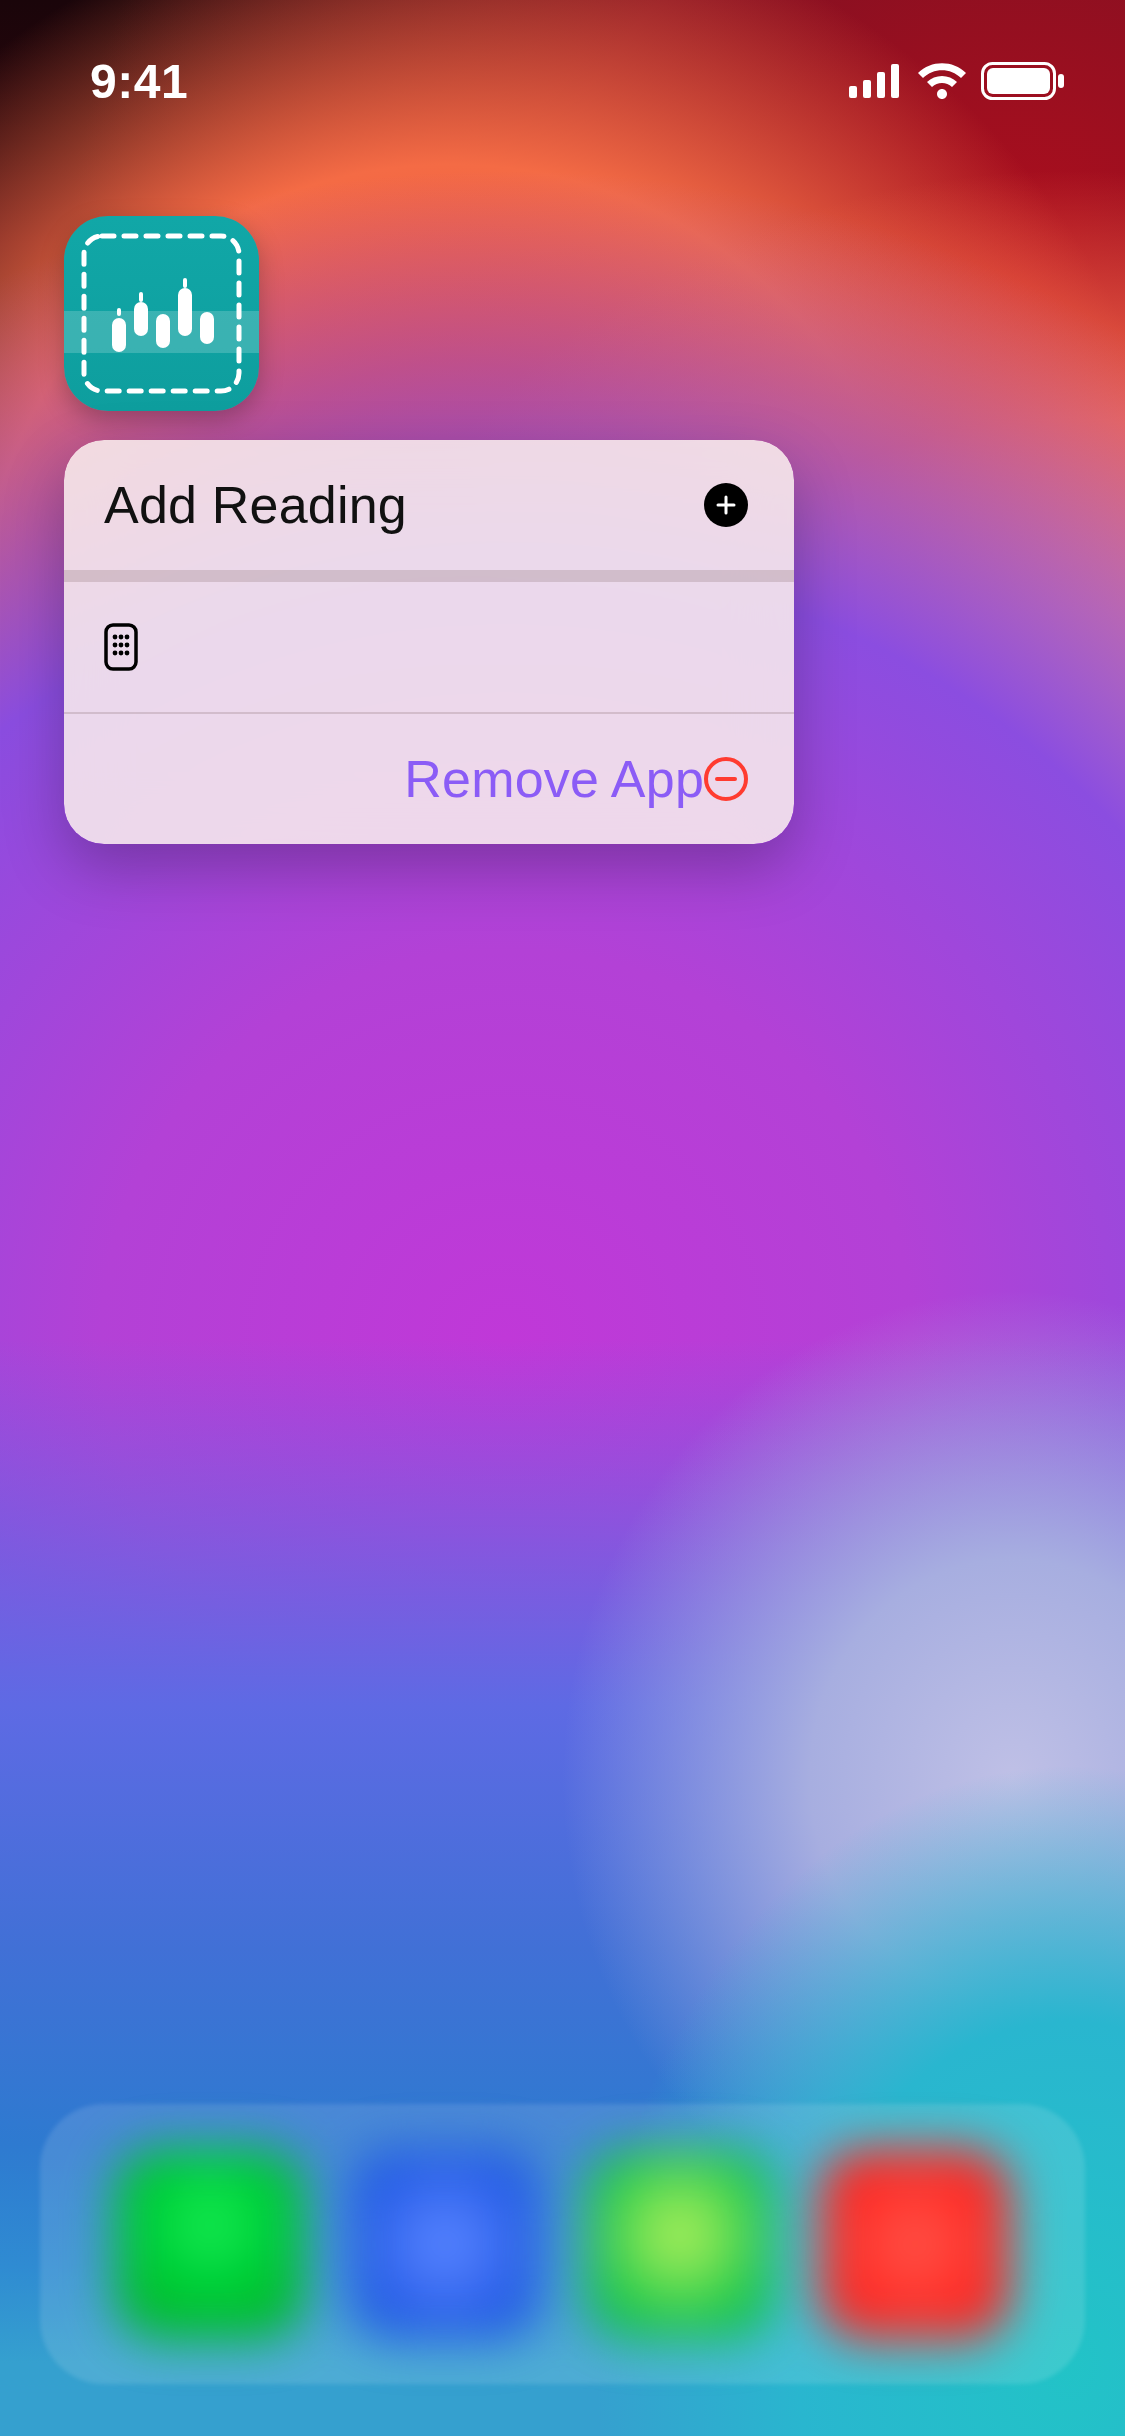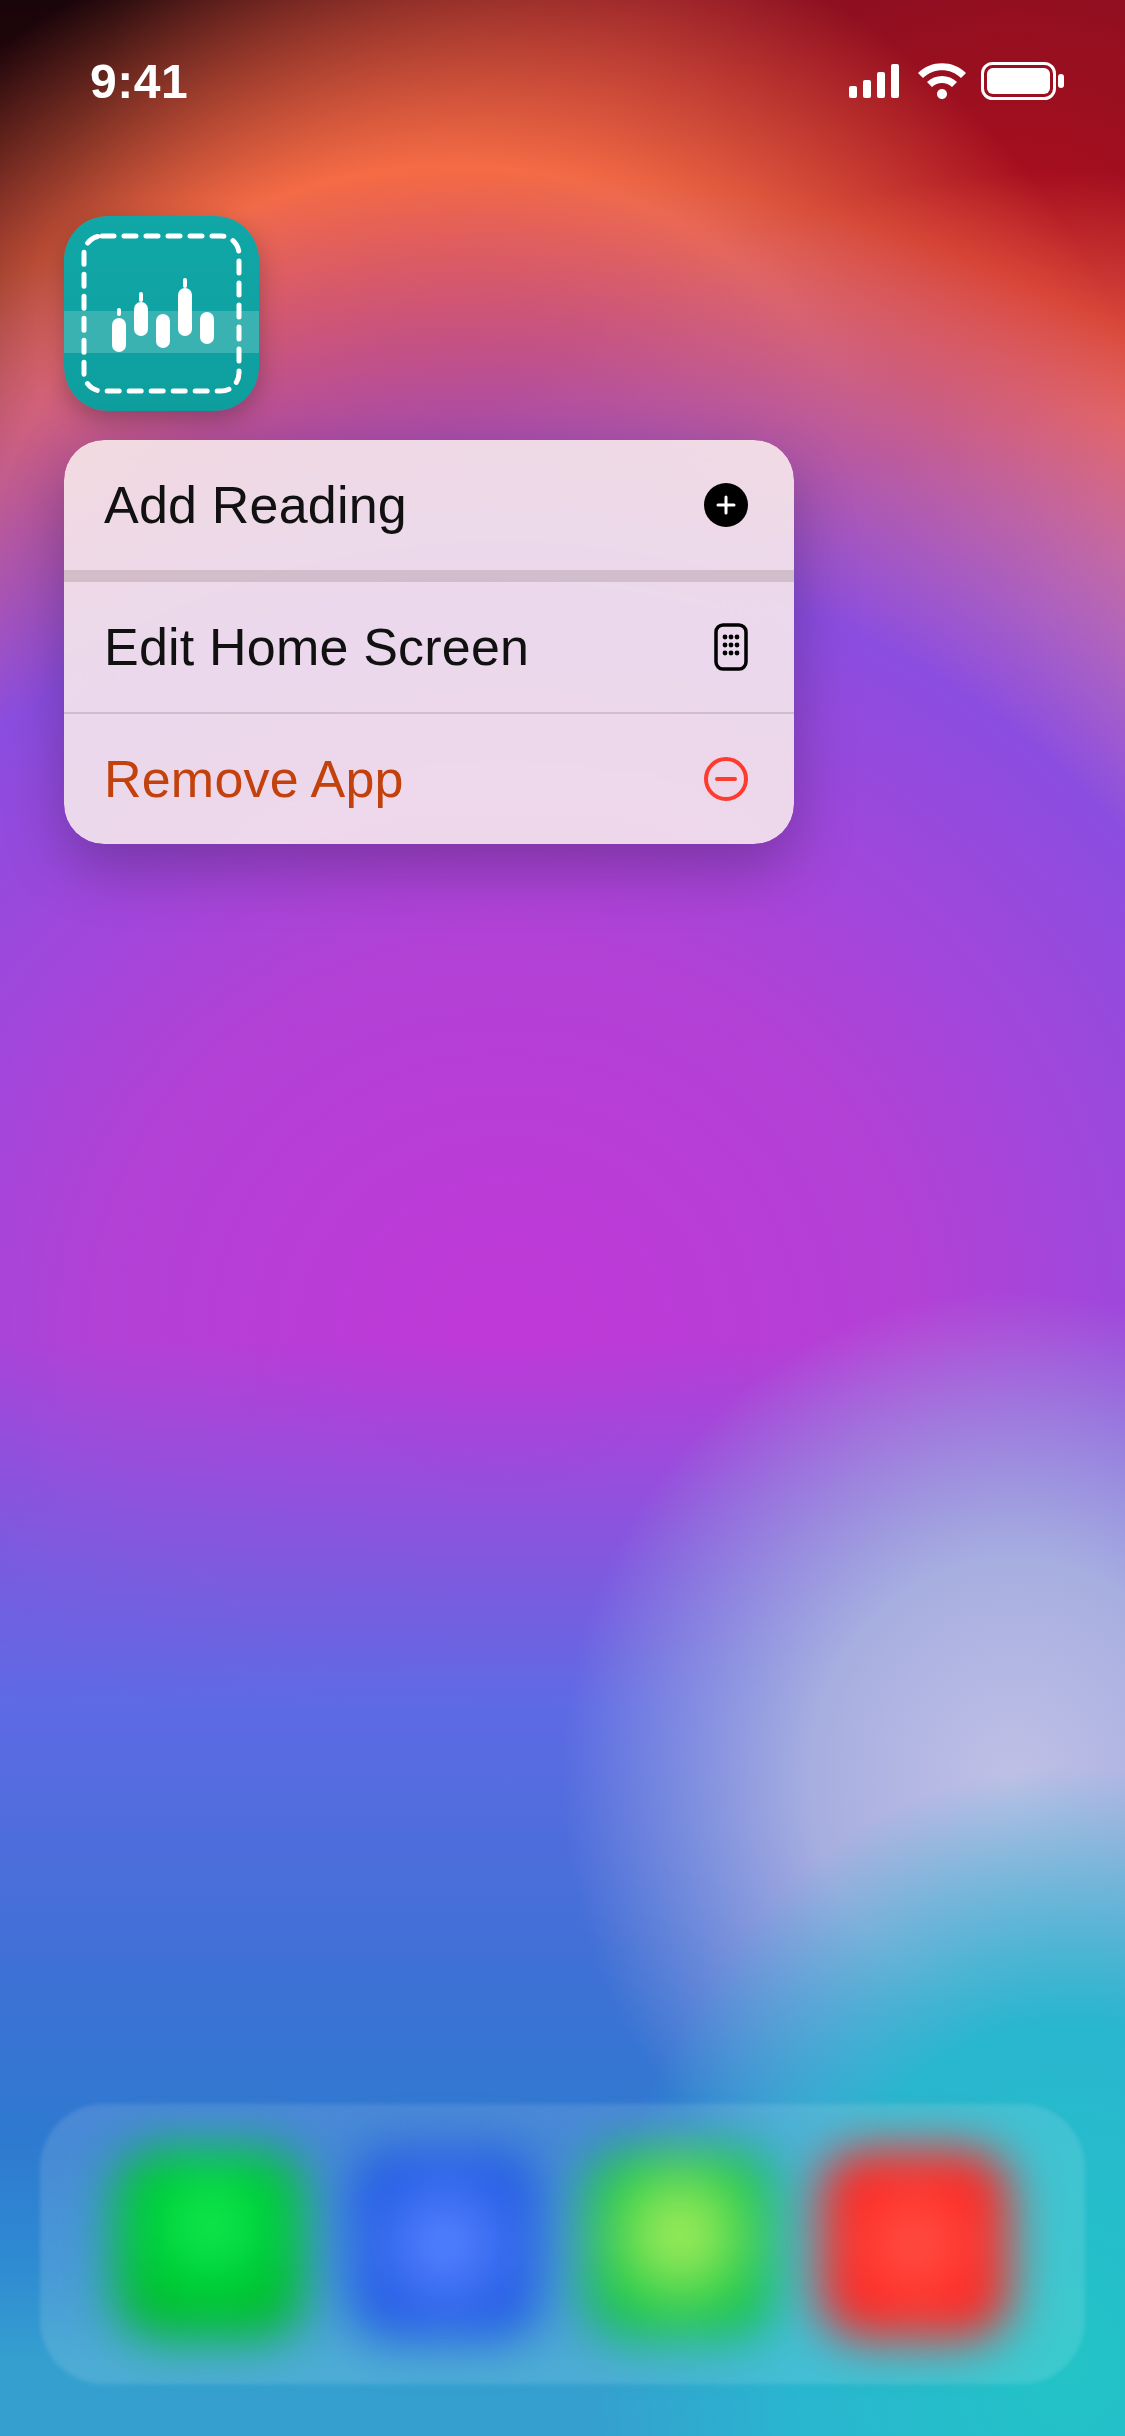--- a/index.html
+++ b/index.html
@@ -27,21 +27,21 @@
   .app-icon{position:absolute;left:64px;top:216px;width:195px;height:195px;border-radius:44px;background:linear-gradient(180deg,#11a7a7 0%,#0e9e9e 100%);box-shadow:0 8px 24px rgba(0,0,0,0.25);overflow:hidden;}
   .app-icon svg{width:100%;height:100%;display:block;}
 
   
   .menu{position:absolute;left:64px;top:440px;width:730px;border-radius:40px;overflow:hidden;box-shadow:0 24px 60px rgba(0,0,0,0.25);}
   .menu::before{content:"";position:absolute;inset:0;background:rgba(250,240,238,0.86);backdrop-filter:blur(30px);}
   .menu .item{position:relative;display:flex;align-items:center;justify-content:space-between;height:130px;padding:0 46px 0 40px;font-size:52px;color:#111;font-weight:400;}
   .menu .item .label{letter-spacing:0.2px;}
   .menu .sep-big{position:relative;height:12px;background:rgba(120,90,90,0.22);}
   .menu .sep-thin{position:relative;height:2px;background:rgba(120,90,90,0.22);}
-  .menu .item.destructive{color:#c2410c;}
+  .menu .item.destructive{color:#8b5cf6;justify-content:flex-end;}
   .plus-badge{width:44px;height:44px;border-radius:50%;background:#000;display:flex;align-items:center;justify-content:center;}
   .plus-badge svg{display:block;}
   .minus-circle{width:44px;height:44px;border-radius:50%;border:4px solid #ff3b30;display:flex;align-items:center;justify-content:center;}
   .minus-circle::after{content:"";width:22px;height:4px;background:#ff3b30;border-radius:2px;}
   .apps-grid-icon svg{display:block;}
 
   
   .dock{position:absolute;left:40px;right:40px;bottom:52px;height:280px;border-radius:64px;background:rgba(255,255,255,0.12);filter:blur(2px);}
   .dock .row{position:absolute;inset:0;display:flex;align-items:center;justify-content:space-evenly;padding:0 30px;}
   .dock .appblur{width:190px;height:190px;border-radius:46px;filter:blur(24px) saturate(130%);}
@@ -127,21 +127,20 @@
         <svg width="24" height="24" viewBox="0 0 24 24">
             <g stroke="#fff" stroke-width="3" stroke-linecap="round">
               <line x1="12" y1="4" x2="12" y2="20"></line>
               <line x1="4" y1="12" x2="20" y2="12"></line>
             </g>
           </svg>
       </span>
     </div>
     <div class="sep-big"></div>
     <div class="item">
-      <span class="label">Edit Home Screen</span>
       <span class="apps-grid-icon">
         <svg width="34" height="48" viewBox="0 0 34 48">
           <rect x="2" y="2" width="30" height="44" rx="7" fill="none" stroke="#000" stroke-width="3.5"></rect>
           <g fill="#000">
             <circle cx="11" cy="14" r="2.4"></circle>
               <circle cx="17" cy="14" r="2.4"></circle>
               <circle cx="23" cy="14" r="2.4"></circle>
             <circle cx="11" cy="22" r="2.4"></circle>
               <circle cx="17" cy="22" r="2.4"></circle>
               <circle cx="23" cy="22" r="2.4"></circle>

